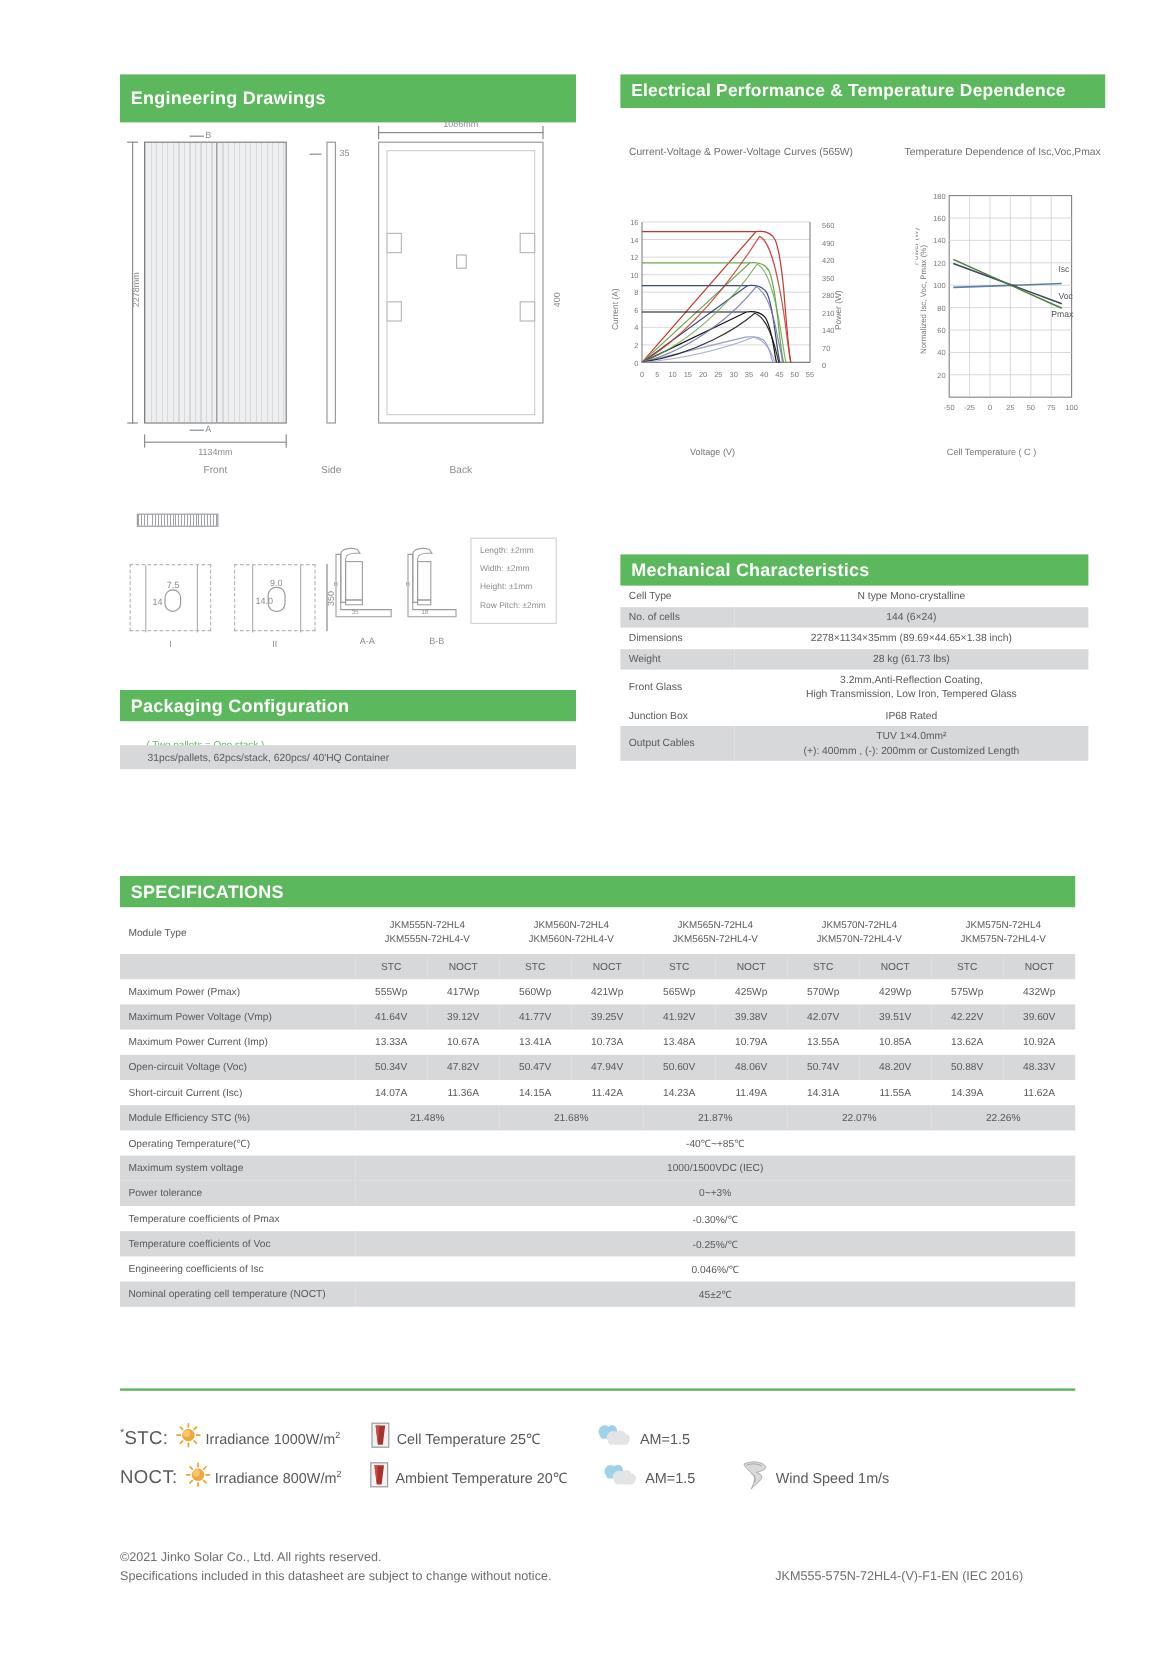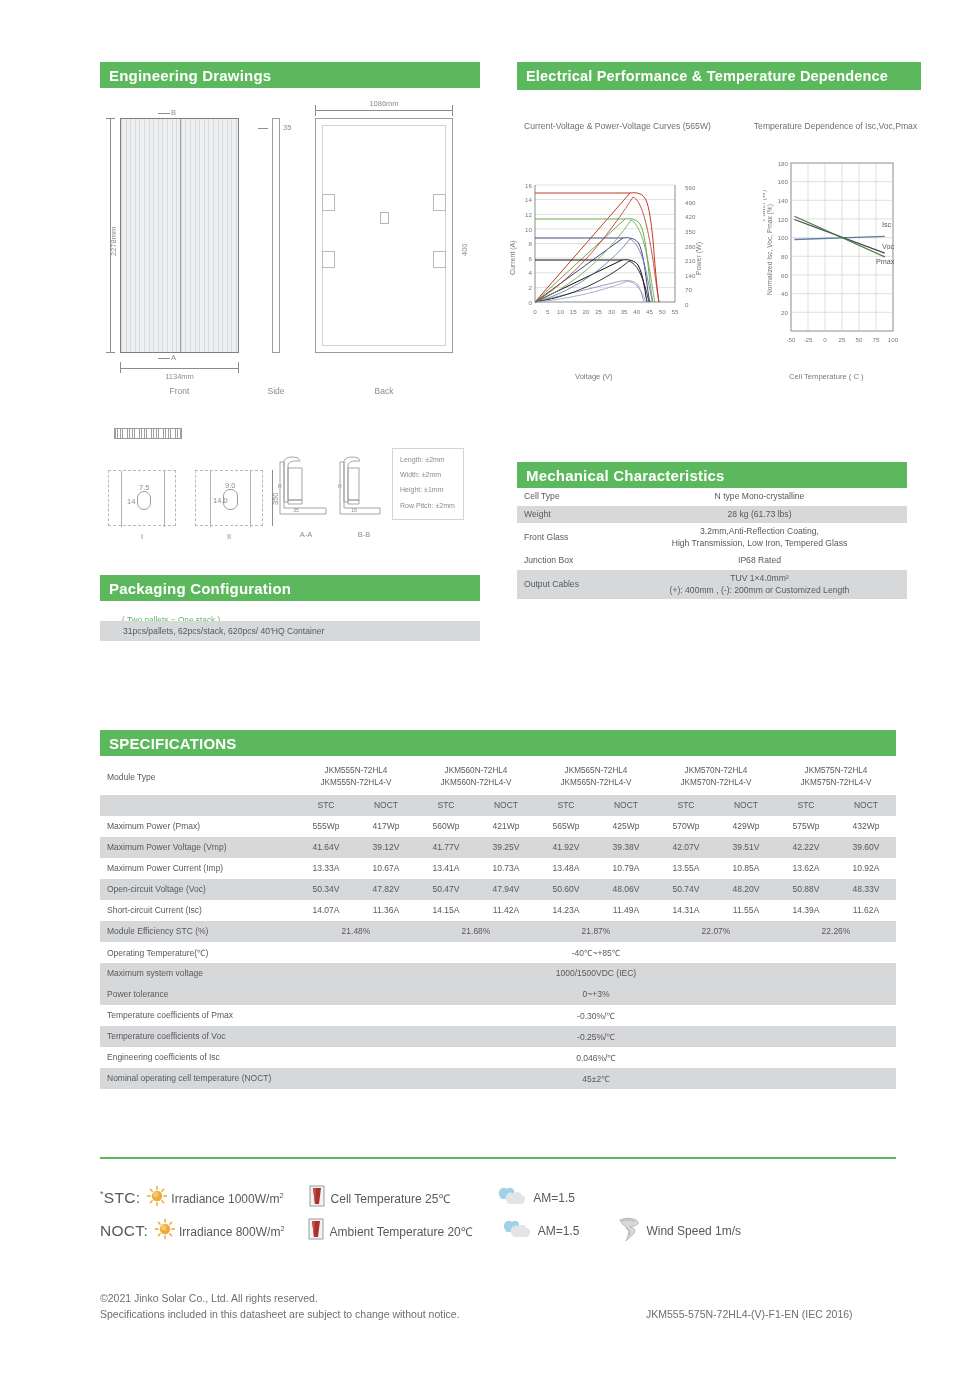--- a/index.html
+++ b/index.html
@@ -21,21 +21,21 @@
     font-weight:bold;
     letter-spacing:.2px;
     display:flex; align-items:center;
     padding-left:9px;
   }
   .sec-head.h1 { font-size:15px; }
   .sec-head.h2 { font-size:14.5px; }
   .sec-head.h3 { font-size:15px; }
 
   
-  #eng-head { position:absolute; left:100px; top:62px; width:380px; height:26px; }
+  #eng-head { position:absolute; left:100px; top:62px; width:380px; height:40px; }
   #elec-head { position:absolute; left:517px; top:62px; width:404px; height:28px; }
   #mech-head { position:absolute; left:517px; top:462px; width:390px; height:26px; }
   #pack-head { position:absolute; left:100px; top:575px; width:380px; height:26px; }
   #spec-head { position:absolute; left:100px; top:730px; width:796px; height:26px; }
 
   .draw-area { position:absolute; left:100px; top:96px; width:384px; height:300px; }
   .lbl { position:absolute; font-size:7.5px; color:#8a8c8e; white-space:nowrap; }
   .lbl.c { text-align:center; }
 
   .panel-front {
@@ -414,20 +414,28 @@
   <div class="axis-lbl" style="left:789px; top:372px;">Cell Temperature ( C )</div>
 
   <div id="mech-head" class="sec-head h3">
     <span>Mechanical Characteristics</span>
   </div>
   <table id="mech-table">
     <tbody>
       <tr>
           <td class="k">Cell  Type</td>
           <td class="v">N type Mono-crystalline</td>
+        </tr>
+      <tr class="alt">
+          <td class="k">No. of cells</td>
+          <td class="v">144 (6×24)</td>
+        </tr>
+      <tr>
+          <td class="k">Dimensions</td>
+          <td class="v">2278×1134×35mm (89.69×44.65×1.38 inch)</td>
         </tr>
       <tr class="alt">
           <td class="k">Weight</td>
           <td class="v">28 kg (61.73 lbs)</td>
         </tr>
       <tr>
           <td class="k">Front Glass</td>
           <td class="v" style="white-space:pre-line">3.2mm,Anti-Reflection Coating,
 High Transmission, Low Iron, Tempered Glass</td>
         </tr>

